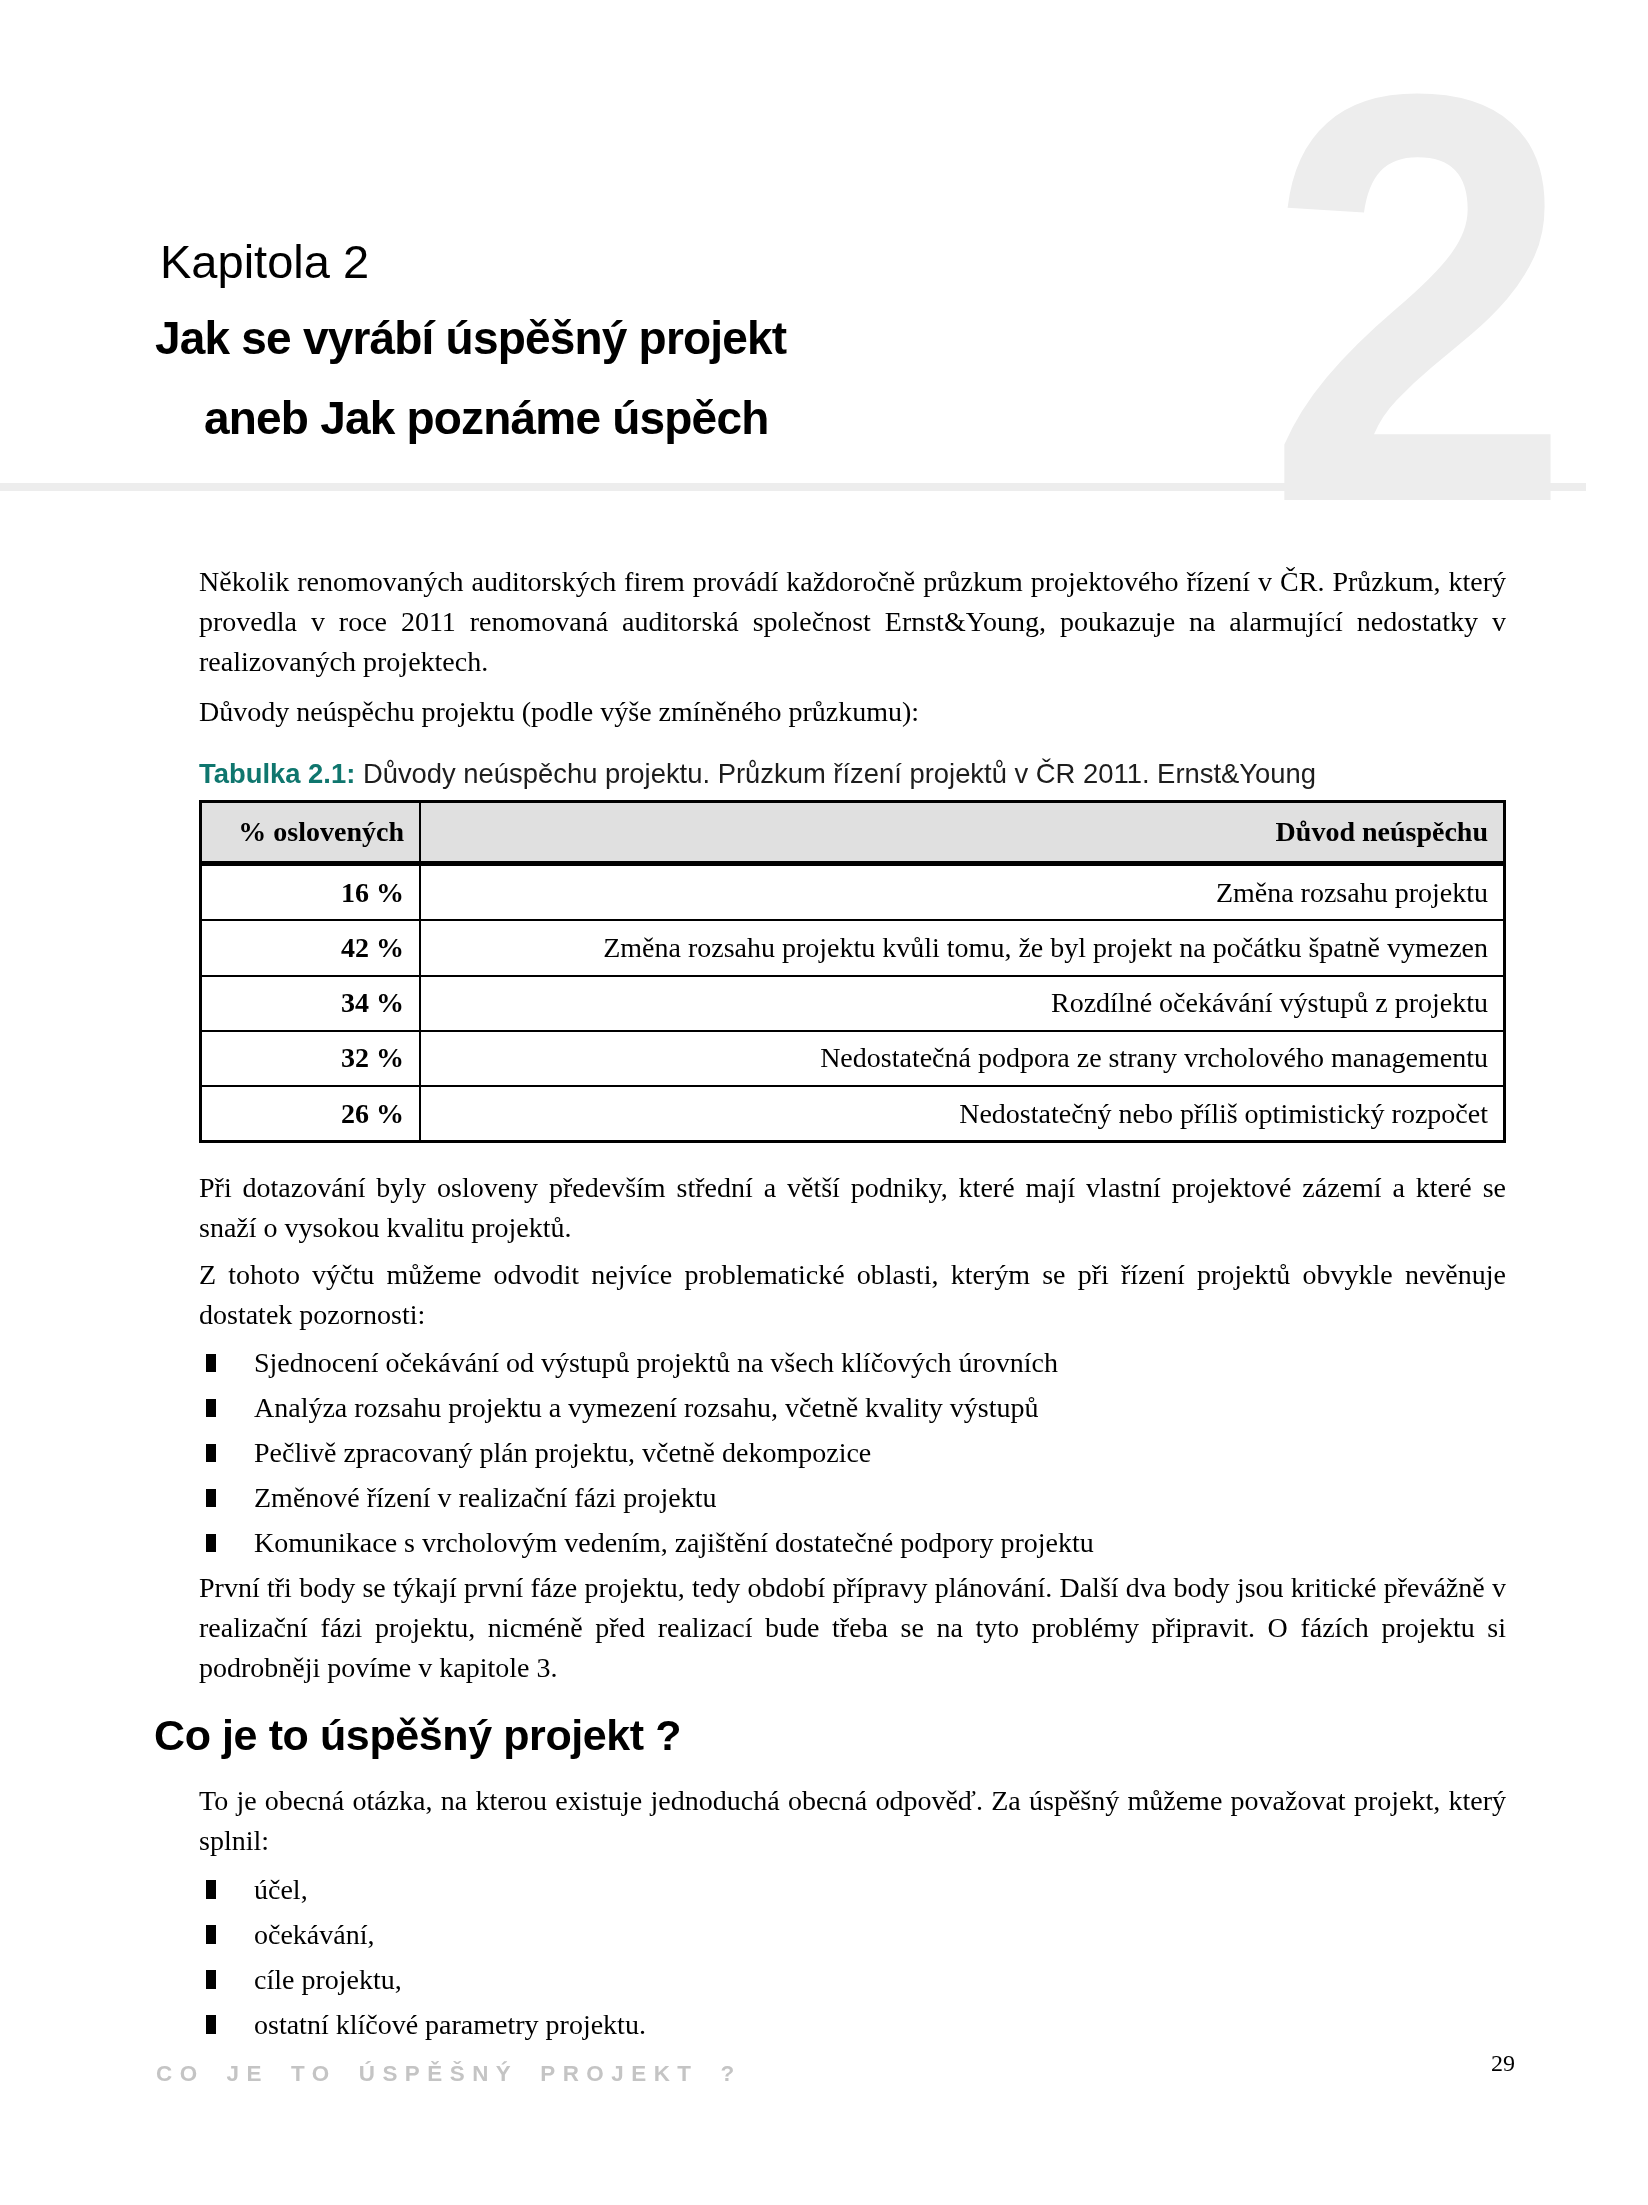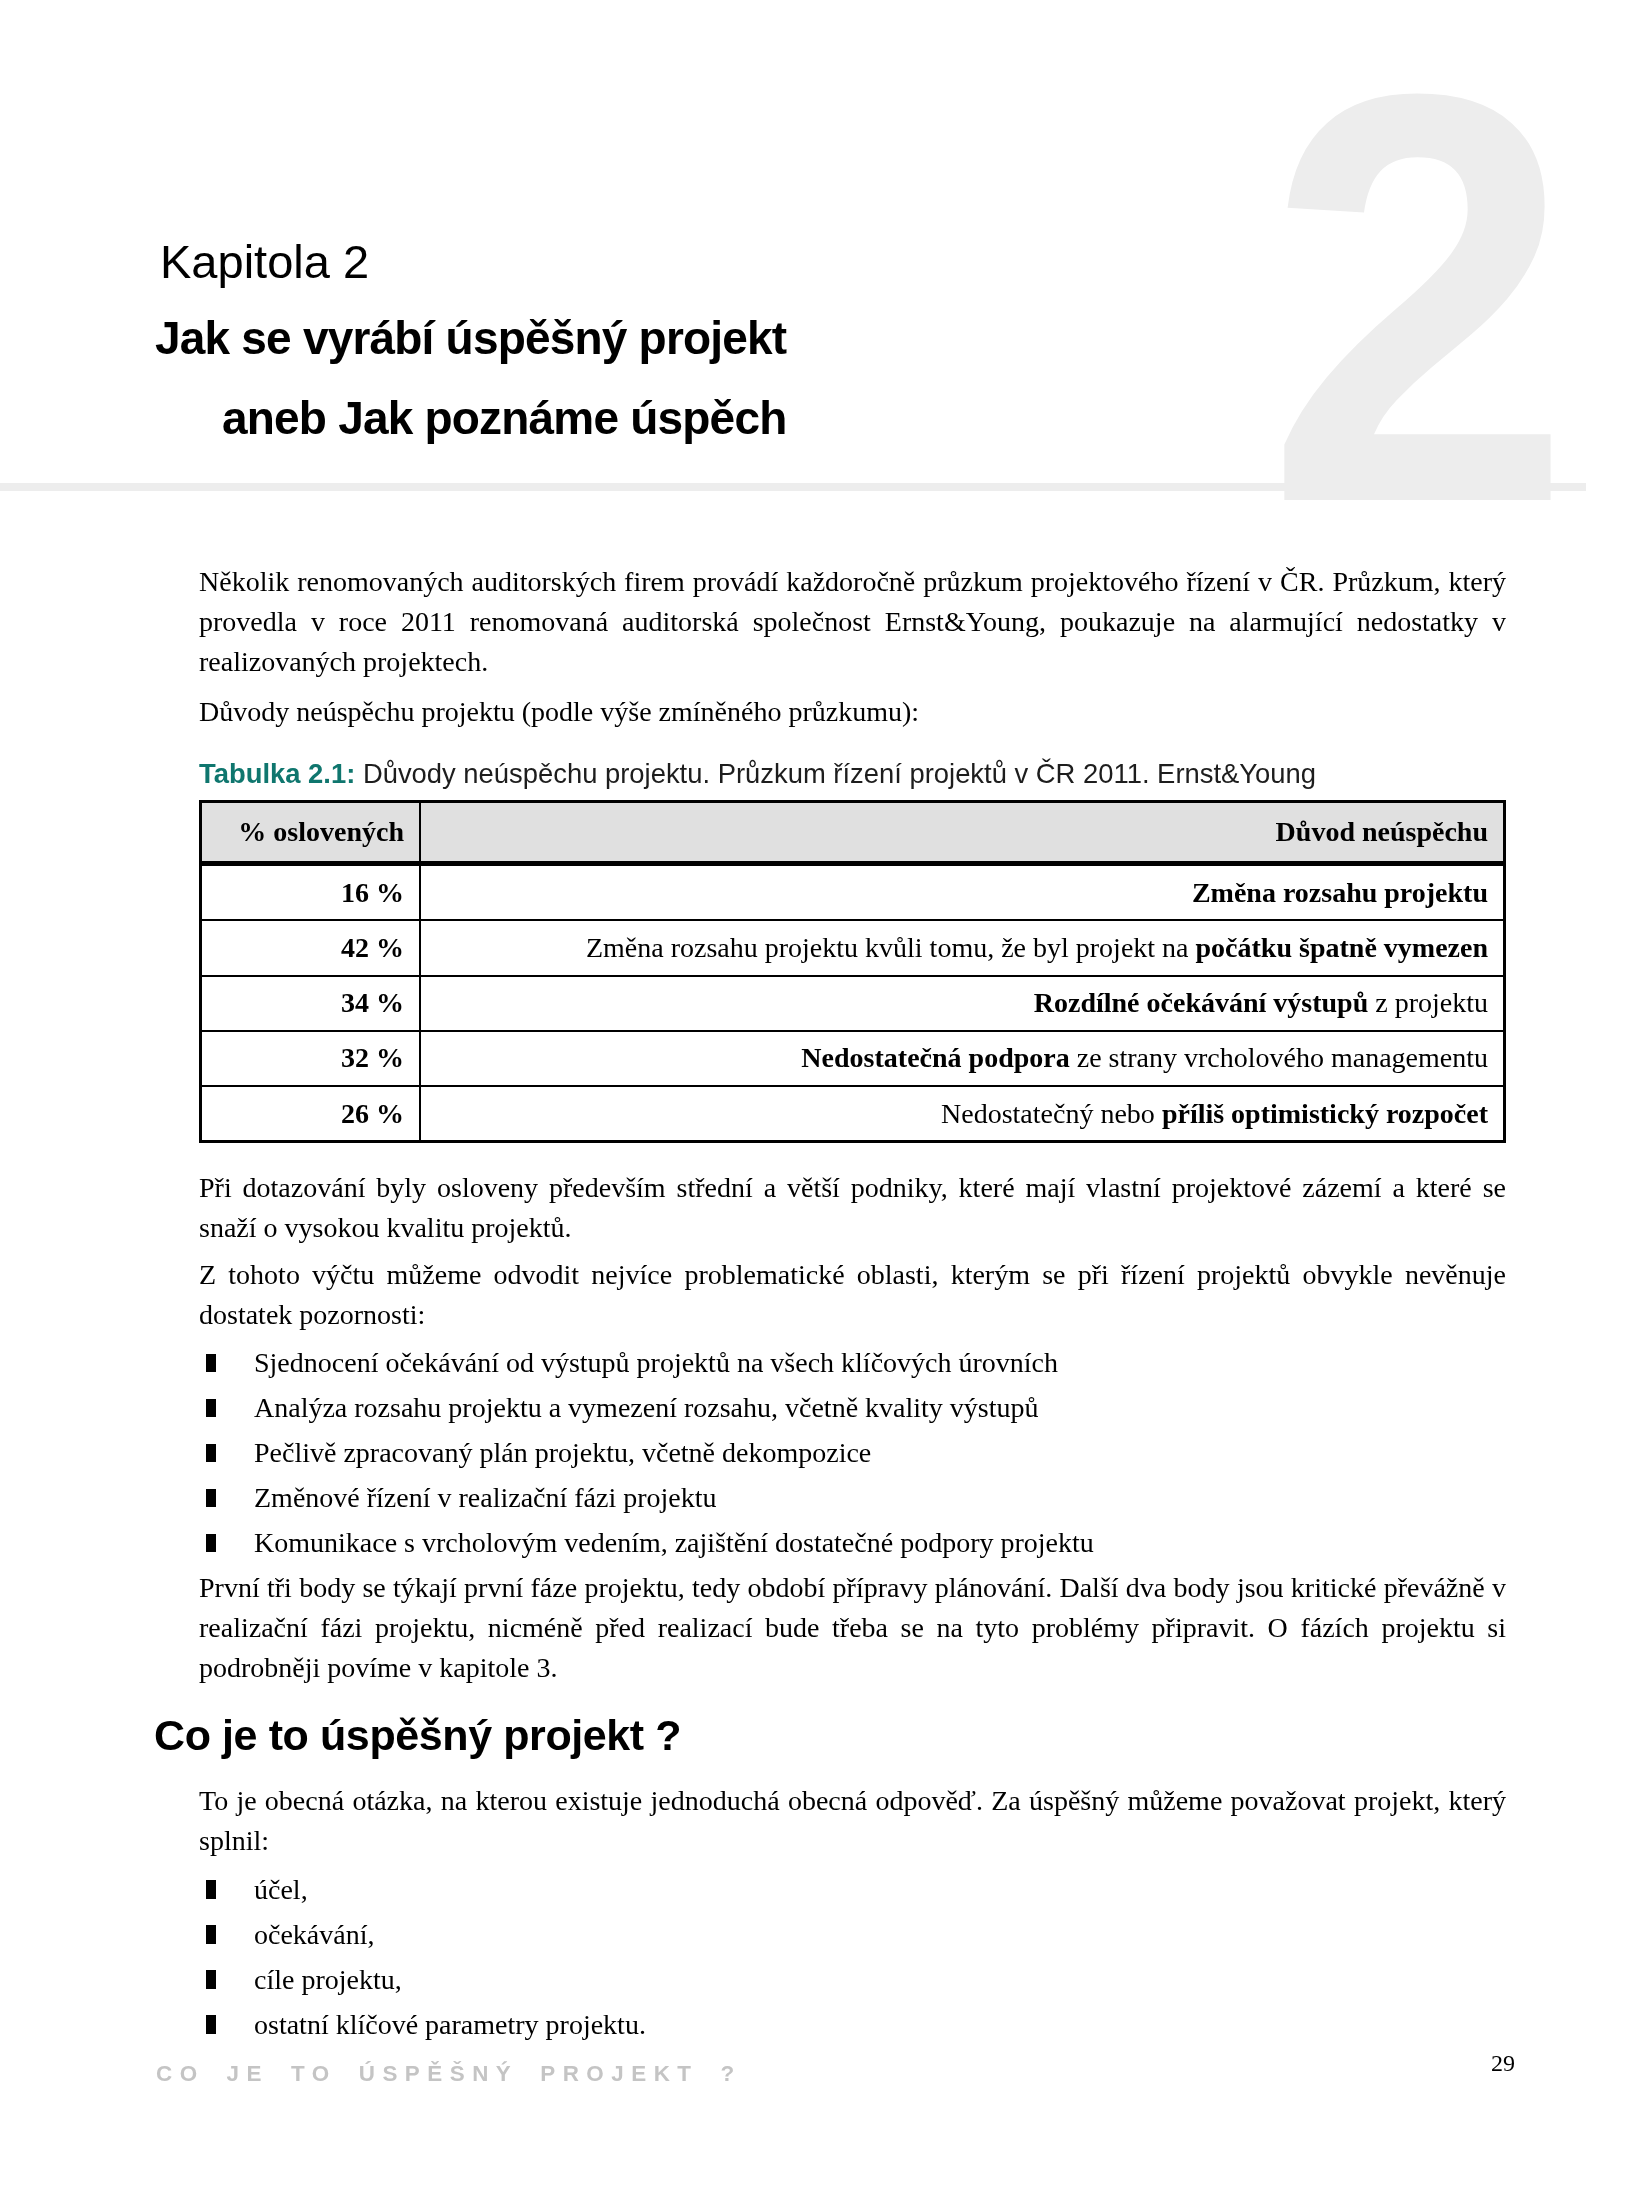--- a/index.html
+++ b/index.html
@@ -46,21 +46,21 @@
   .hdr-title {
     position: absolute;
     left: 155px; top: 298px;
     font-family: "Liberation Sans", sans-serif;
     font-size: 46px;
     font-weight: 700;
     line-height: 80px;
     letter-spacing: -0.8px;
     margin: 0;
   }
-  .hdr-title .line2 { display: block; margin-left: 67px; }
+  .hdr-title .line2 { display: block; margin-left: 49px; }
 
   
   .content {
     position: absolute;
     left: 199px; top: 562px;
     width: 1307px;
     font-size: 28px;
     line-height: 40px;
   }
   .content p { margin: 0; text-align: justify; }
@@ -96,21 +96,21 @@
   }
   table.t thead th {
     background: var(--table-header-bg, #e0e0e0);
     border-bottom: 5px solid #000;
     font-weight: 700;
     padding: 9.1px 15px;
   }
   table.t thead th.pct-h { width: 187px; }
   table.t td { padding: 6.6px 15px; }
   table.t td.pct { font-weight: 700; }
-  table.t b { font-weight: 700; }
+  table.t b { font-weight: 400; }
 
   
   ul.bullets {
     list-style: none;
     margin: 8.3px 0 0 0;
     padding: 0;
   }
   ul.bullets li {
     position: relative;
     padding-left: 55px;

